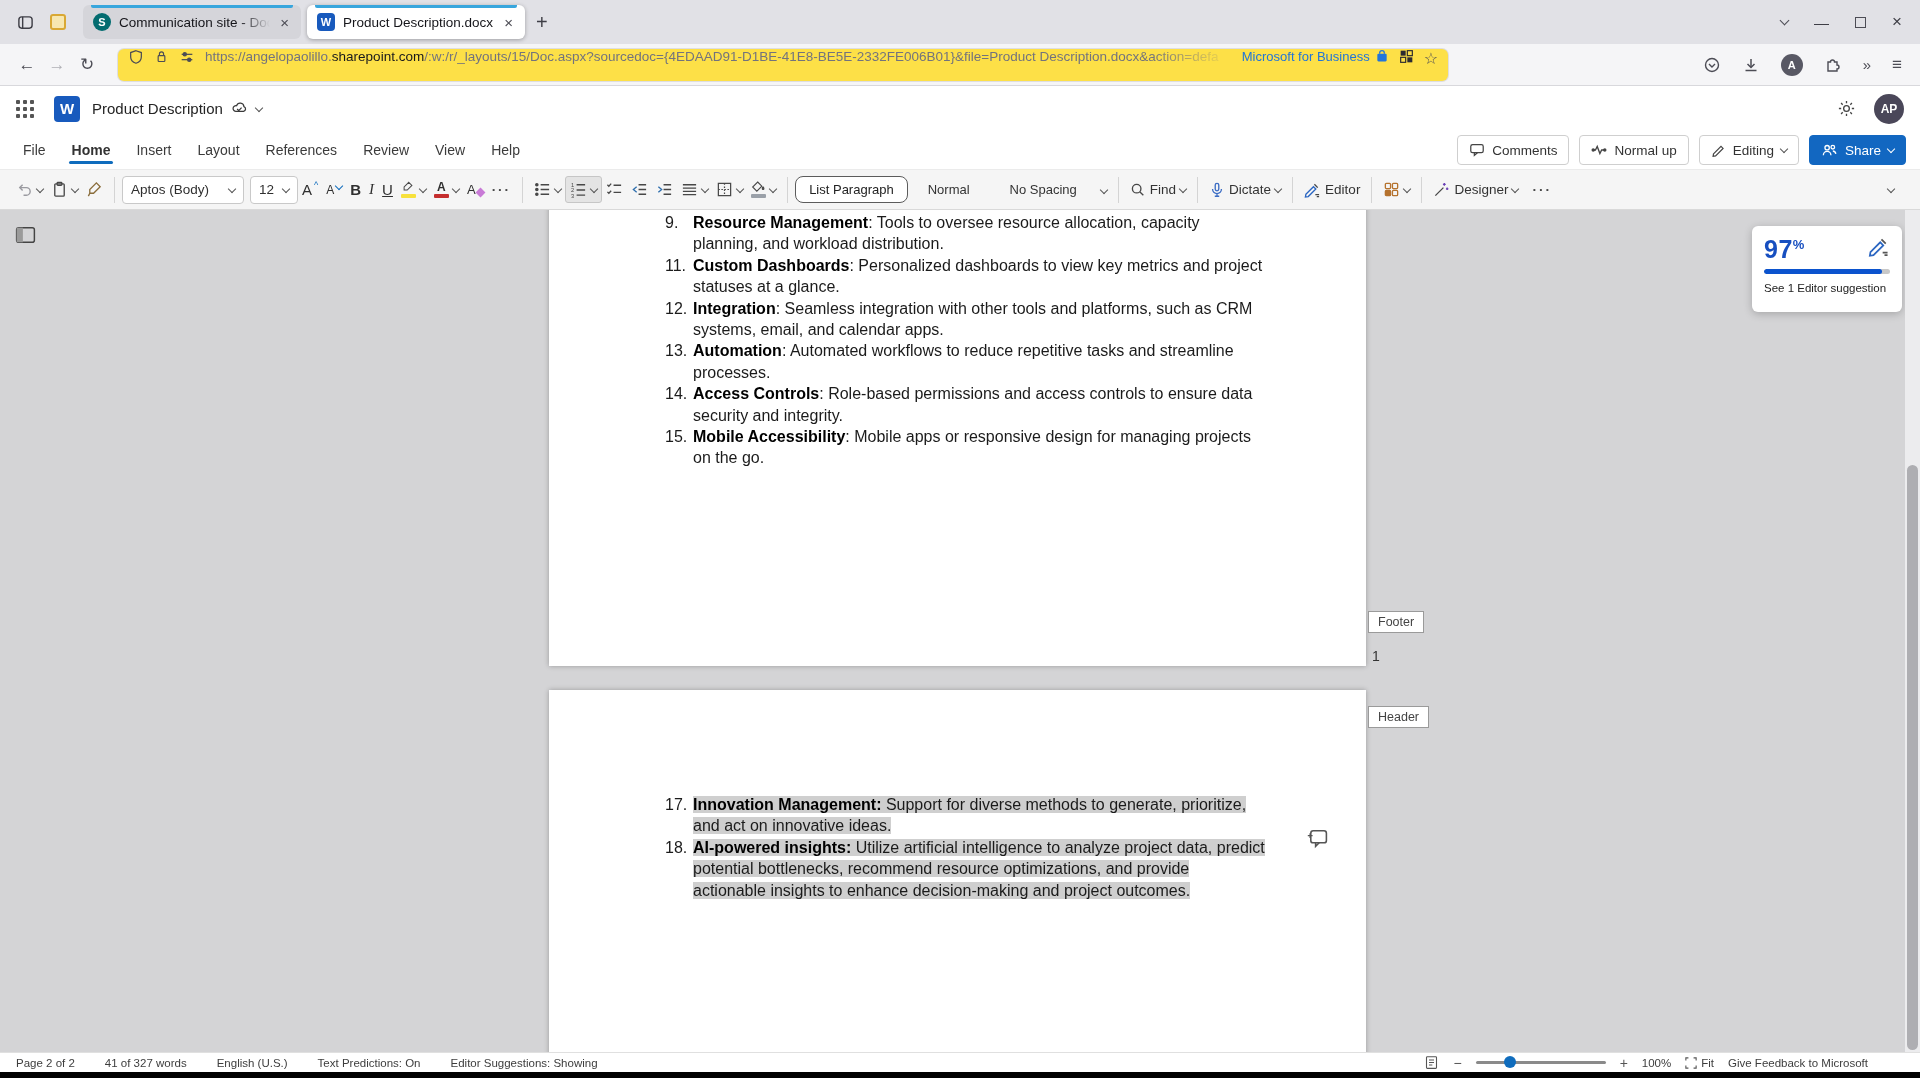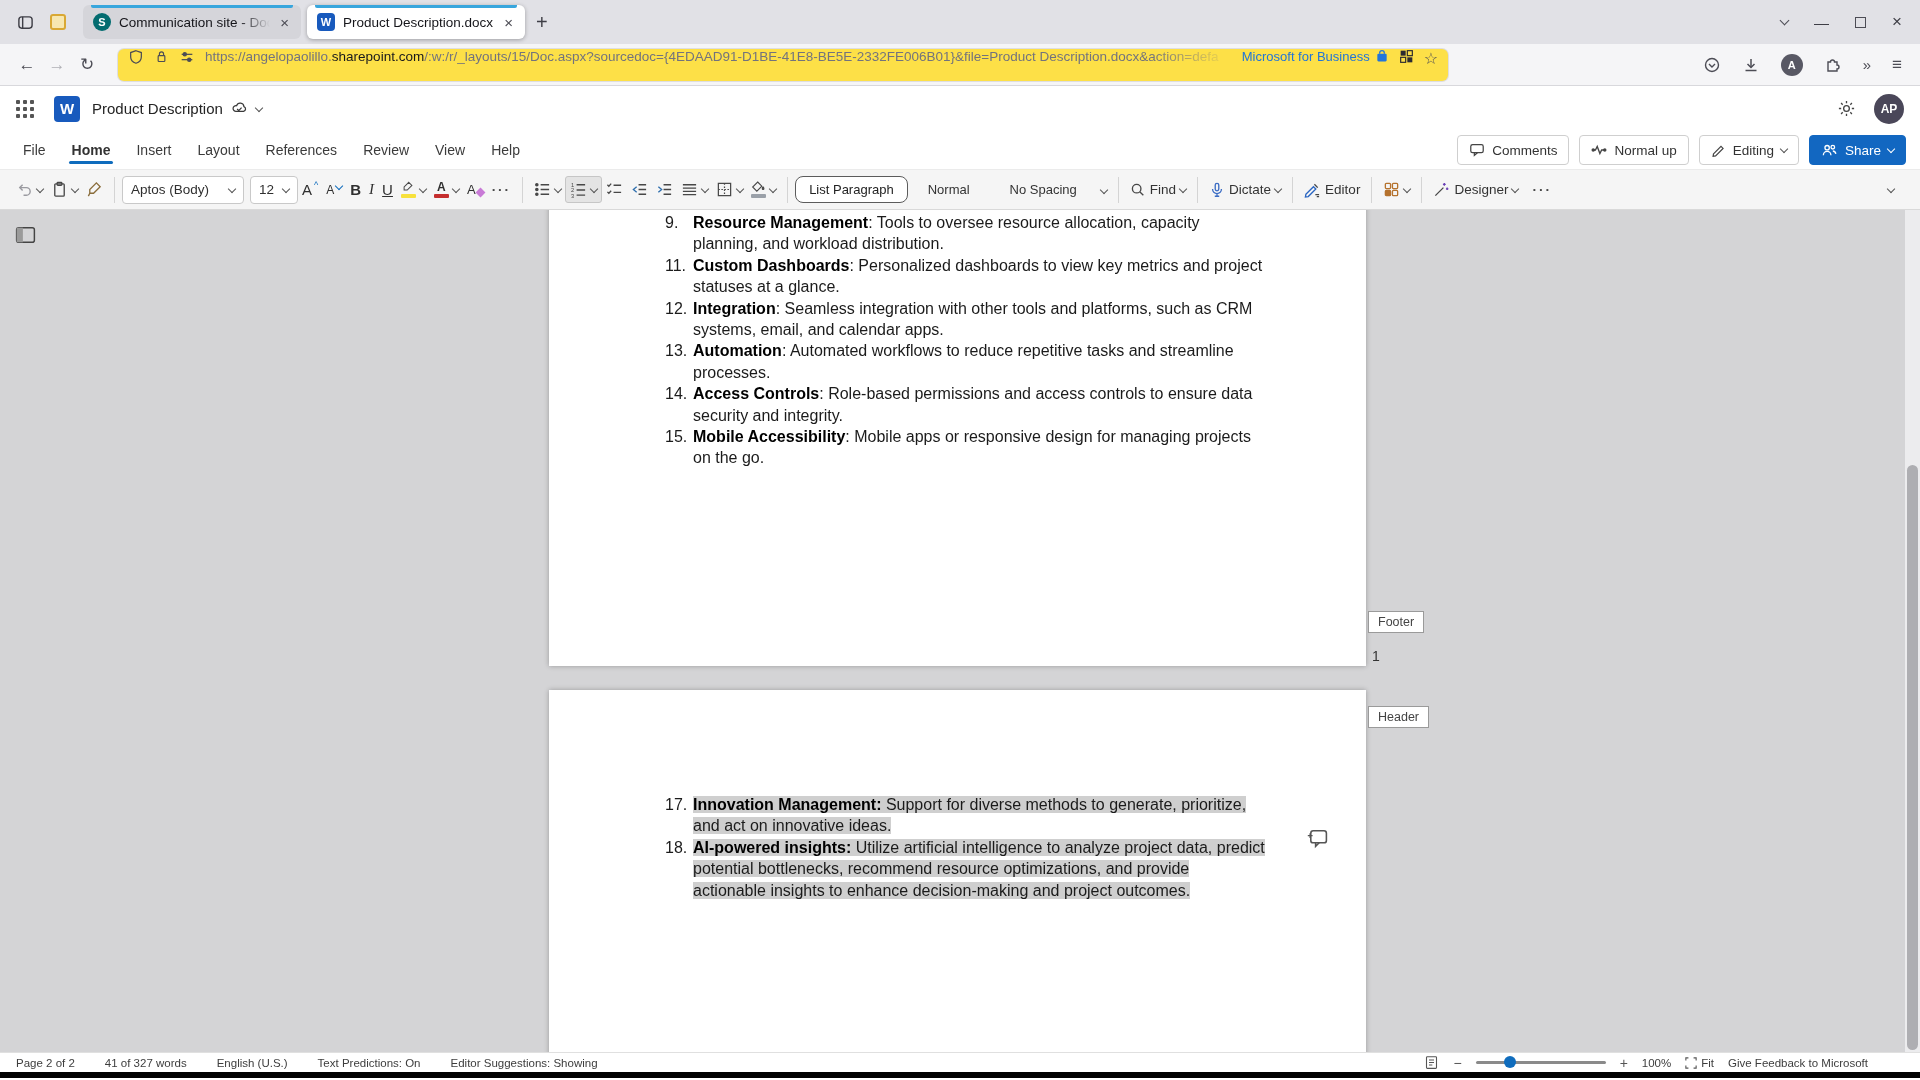--- a/index.html
+++ b/index.html
@@ -504,20 +504,34 @@
       </div>
     </div>
 
   <span style="position:absolute;left:14px;top:14px;">
     <svg width="23" height="23" viewBox="0 0 22 22" fill="none" stroke="#444" stroke-width="1.4">
         <rect x="2.5" y="3.5" width="17" height="14" rx="2"></rect>
         <rect x="2.5" y="3.5" width="6" height="14" fill="#9a9a9a" stroke="none"></rect>
       </svg>
   </span>
 
+  <div class="editor-card">
+    <div class="score-row">
+      <span class="score"><span>97</span><sup>%</sup></span>
+      <svg width="22" height="22" viewBox="0 0 18 18" fill="none" stroke="#2b66c2" stroke-width="1.4">
+          <path d="M2 14 l8-8 2.5 2.5-8 8-3 .5z"></path>
+          <path d="M11 3.5 l3.5 3.5" stroke="#555"></path>
+          <path d="M12 14.5 h4 M13.5 16.5 h2.5" stroke="#555"></path>
+        </svg>
+    </div>
+    <div class="track">
+        <div class="fill"></div>
+      </div>
+    <div class="sugg">See 1 Editor suggestion</div>
+  </div>
 
   <span class="tag" style="left:1368px; top:401px;">Footer</span>
   <span class="pagenum" style="left:1372px; top:438px;">1</span>
   <span class="tag" style="left:1368px; top:496px;">Header</span>
 
   <span style="position:absolute;left:1306px;top:616px;">
     <svg width="24" height="24" viewBox="0 0 20 20" fill="none" stroke="#555" stroke-width="1.3">
         <rect x="4" y="4" width="13" height="10" rx="2"></rect>
         <path d="M8 14 v3 l3-3"></path>
         <path d="M3.5 6 v4 M1.5 8 h4" stroke-width="1.2"></path>

